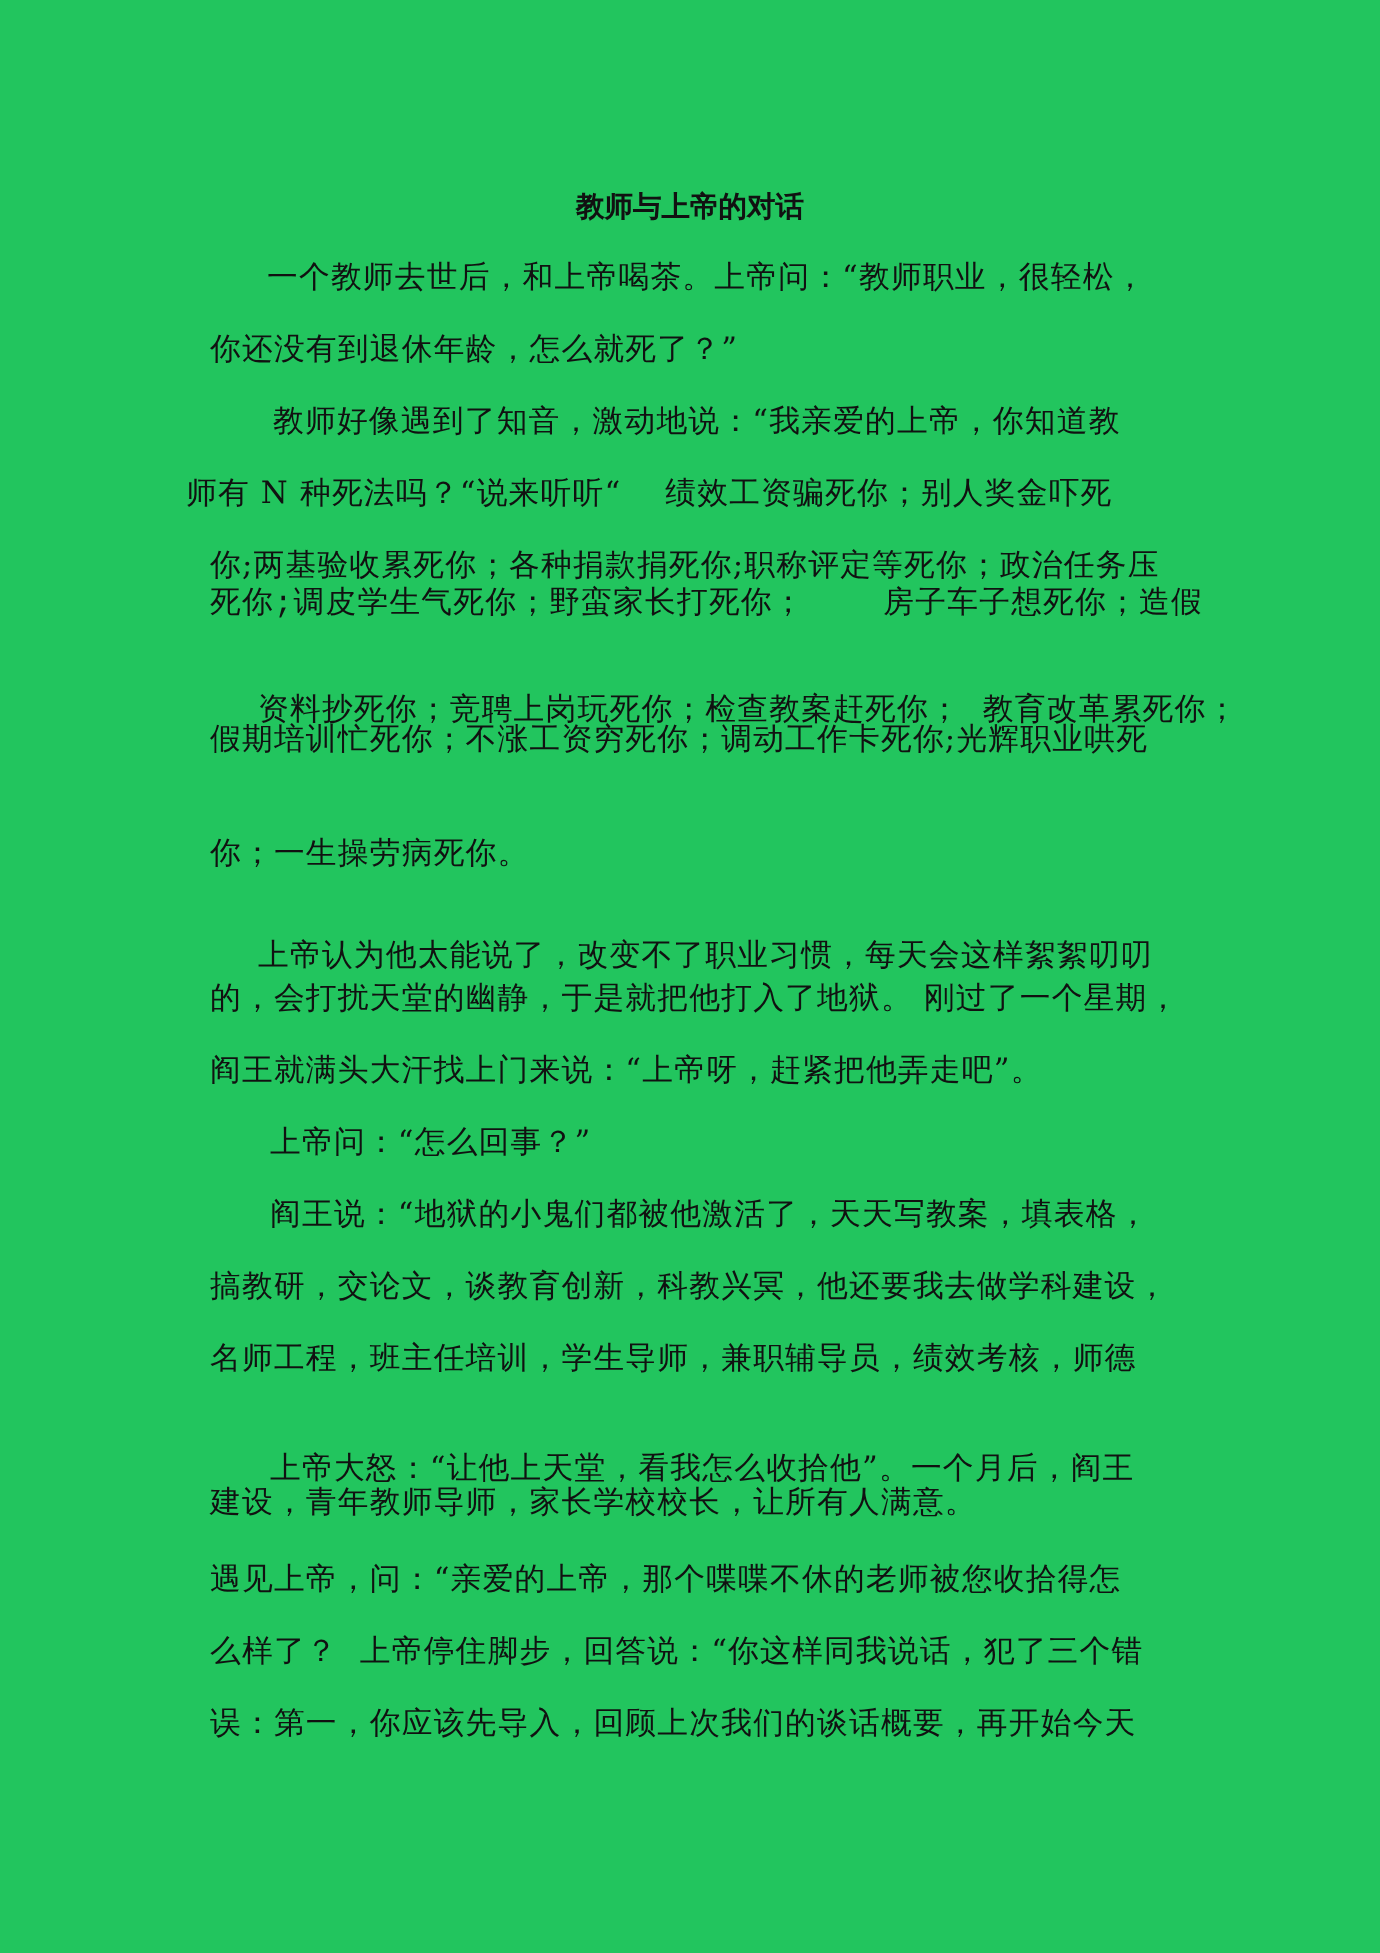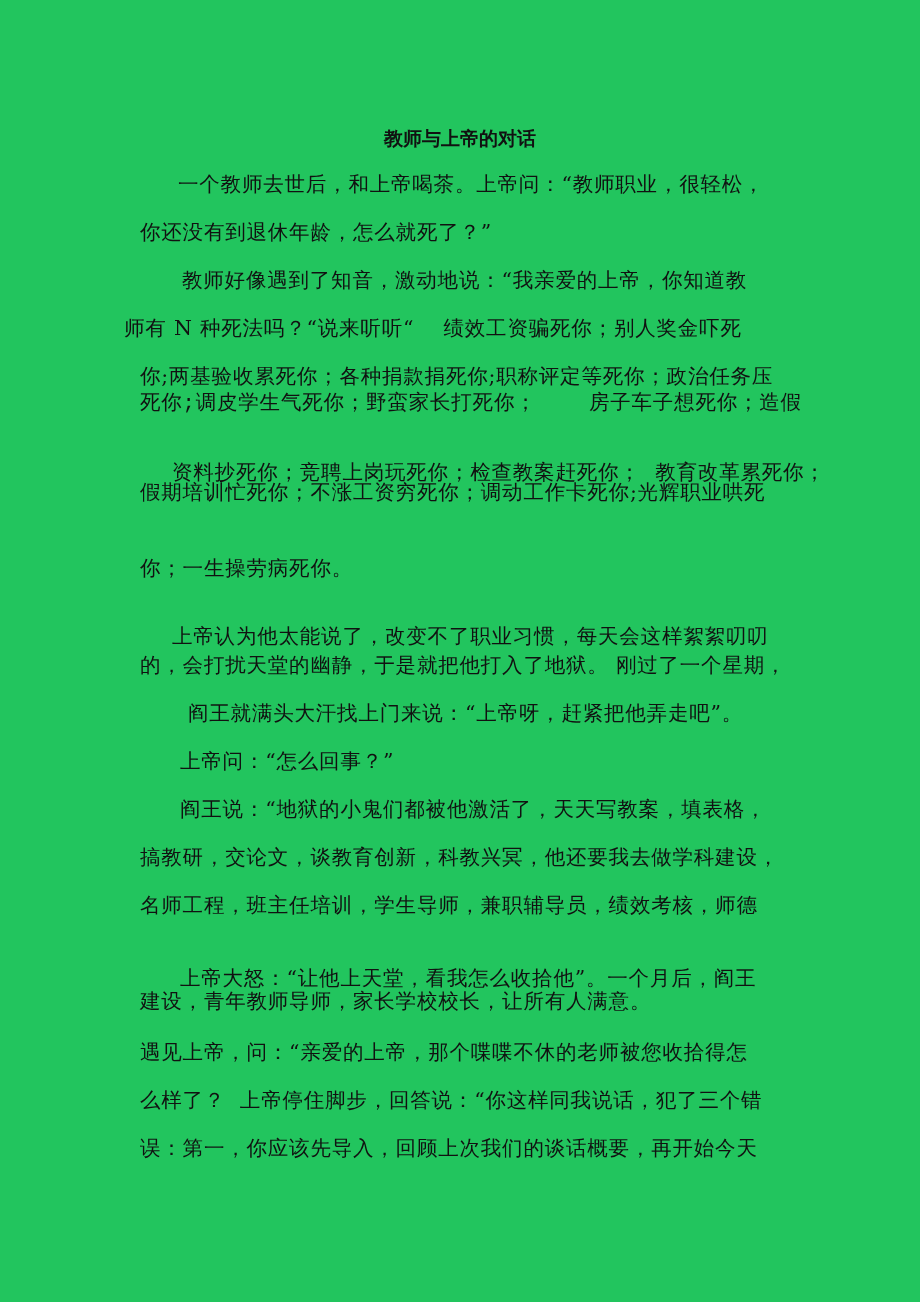--- a/index.html
+++ b/index.html
@@ -21,21 +21,21 @@
       <div class="line" style="top: 218px; left: 140px; text-align: right;">你还没有到退休年龄，怎么就死了？”</div>
       <div class="line" style="top: 266px; left: 182px;">教师好像遇到了知音，激动地说：“我亲爱的上帝，你知道教</div>
       <div class="line" style="top: 314px; left: 124px;">师有 N 种死法吗？“说来听听“    绩效工资骗死你；别人奖金吓死</div>
       <div class="line" style="top: 362px; left: 140px;">你;两基验收累死你；各种捐款捐死你;职称评定等死你；政治任务压</div>
       <div class="line" style="top: 390px; left: 140px; font-family: Liberation Mono, monospace;">死你;调皮学生气死你；野蛮家长打死你；    房子车子想死你；造假</div>
       <div class="line" style="top: 458px; left: 140px; margin-left: 32px;">资料抄死你；竞聘上岗玩死你；检查教案赶死你；  教育改革累死你；</div>
       <div class="line" style="top: 478px; left: 140px;">假期培训忙死你；不涨工资穷死你；调动工作卡死你;光辉职业哄死</div>
       <div class="line" style="top: 554px; left: 140px;">你；一生操劳病死你。</div>
       <div class="line" style="top: 622px; left: 172px;">上帝认为他太能说了，改变不了职业习惯，每天会这样絮絮叨叨</div>
       <div class="line" style="top: 651px; left: 140px;">的，会打扰天堂的幽静，于是就把他打入了地狱。 刚过了一个星期，</div>
-      <div class="line" style="top: 699px; left: 140px; margin-left: 48px;">阎王就满头大汗找上门来说：“上帝呀，赶紧把他弄走吧”。</div>
+      <div class="line" style="top: 699px; left: 140px;">阎王就满头大汗找上门来说：“上帝呀，赶紧把他弄走吧”。</div>
       <div class="line" style="top: 747px; left: 180px;">上帝问：“怎么回事？”</div>
       <div class="line" style="top: 795px; left: 180px; text-align: center;">阎王说：“地狱的小鬼们都被他激活了，天天写教案，填表格，</div>
       <div class="line" style="top: 843px; left: 140px;">搞教研，交论文，谈教育创新，科教兴冥，他还要我去做学科建设，</div>
       <div class="line" style="top: 891px; left: 140px;">名师工程，班主任培训，学生导师，兼职辅导员，绩效考核，师德</div>
       <div class="line" style="top: 987px; left: 140px;">建设，青年教师导师，家长学校校长，让所有人满意。</div>
       <div class="line" style="top: 964px; left: 180px;">上帝大怒：“让他上天堂，看我怎么收拾他”。一个月后，阎王</div>
       <div class="line" style="top: 1038px; left: 140px;">遇见上帝，问：“亲爱的上帝，那个喋喋不休的老师被您收拾得怎</div>
       <div class="line" style="top: 1086px; left: 140px;">么样了？  上帝停住脚步，回答说：“你这样同我说话，犯了三个错</div>
       <div class="line" style="top: 1134px; left: 140px;">误：第一，你应该先导入，回顾上次我们的谈话概要，再开始今天</div>
     </div>

